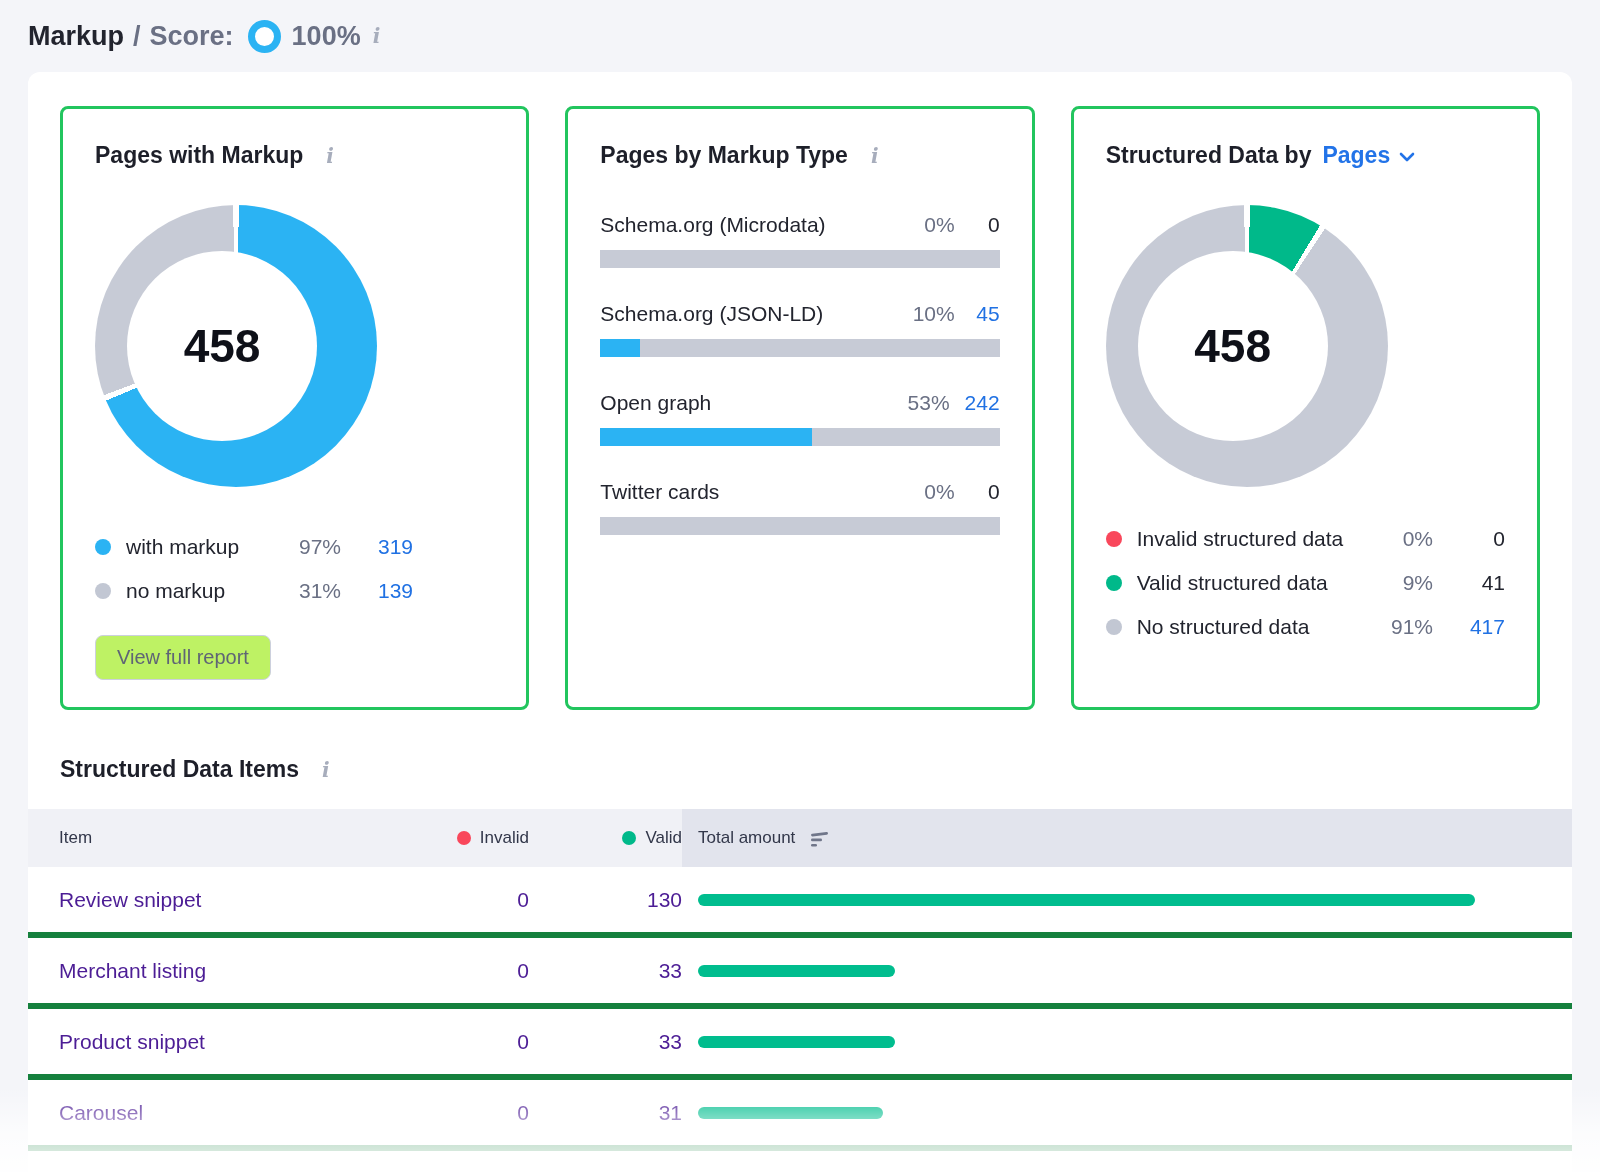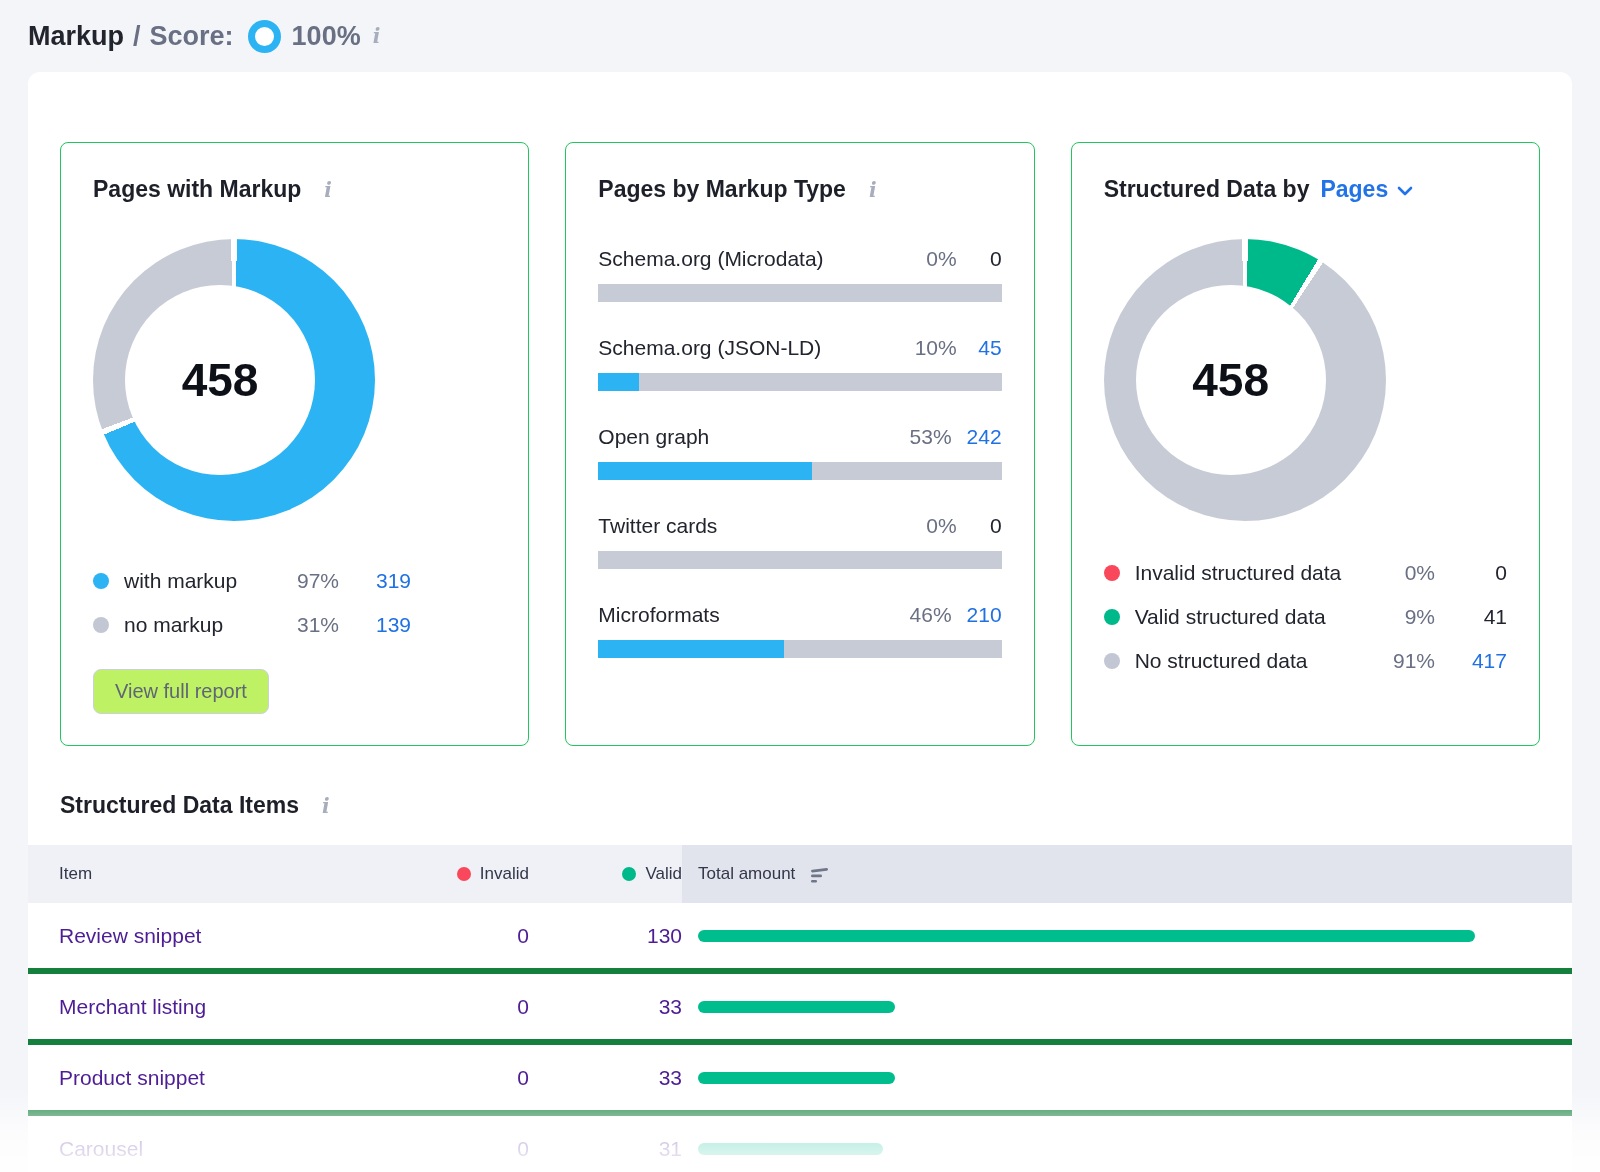--- a/index.html
+++ b/index.html
@@ -30,22 +30,22 @@
   }
   
   .container {
     position:absolute; left:28px; top:72px; width:1544px; height:1100px;
     background:#fff; border-radius:12px 12px 0 0;
   }
   
   .cards { display:flex; gap:36px; padding:34px 32px 0 32px; }
   .card {
     flex:1 1 0; height:604px;
-    border:1px solid #22c55e; border-radius:8px;
-    padding:32px 32px; background:#fff;margin-top:36px;
+    border:3px solid #22c55e; border-radius:8px;
+    padding:32px 32px; background:#fff;
   }
   .card-title {
     display:flex; align-items:center; gap:11px;
     font-size:23px; font-weight:700; color:#1d1f29; line-height:1.3;
   }
   .card-title .link-word { color:#2273e8; cursor:pointer; }
   .chev { margin-left:-2px; margin-top:3px; }
   
   .donut-wrap { margin-top:34px; position:relative; width:282px; height:282px; }
   .donut { width:282px; height:282px; border-radius:50%; }
@@ -190,30 +190,20 @@
         <div class="mt-row">
           <div class="mt-head">
             <span class="mt-label">Twitter cards</span>
             <span class="mt-pct">0%</span>
             <span class="mt-val">0</span>
           </div>
           <div class="mt-track">
               <div class="mt-fill" style="width: 0%;"></div>
             </div>
         </div>
-        <div class="mt-row">
-          <div class="mt-head">
-            <span class="mt-label">Microformats</span>
-            <span class="mt-pct">46%</span>
-            <span class="mt-val link">210</span>
-          </div>
-          <div class="mt-track">
-              <div class="mt-fill" style="width: 46%;"></div>
-            </div>
-        </div>
       </div>
     </div>
 
     <div class="card">
       <div class="card-title">
         <span>Structured Data by</span>
         <span class="link-word">Pages</span>
         <svg class="chev" width="16" height="10" viewBox="0 0 16 10">
             <polyline points="2,2 8,8 14,2" fill="none" stroke="#2273e8" stroke-width="2.6" stroke-linecap="round" stroke-linejoin="round"></polyline>
           </svg>

